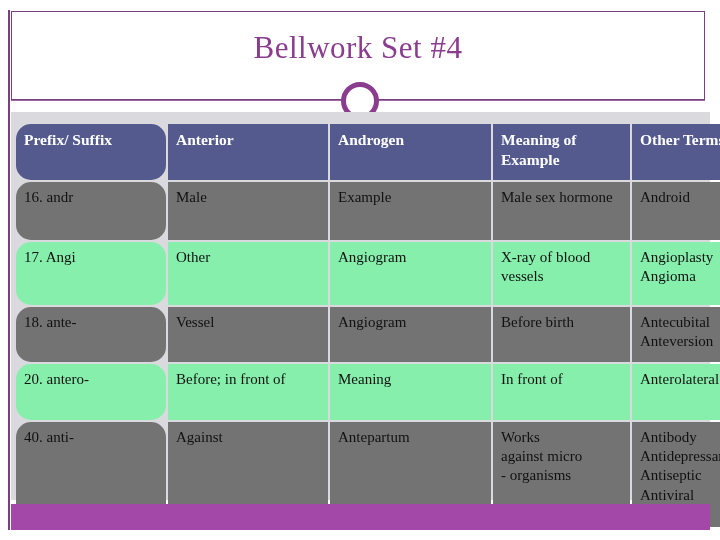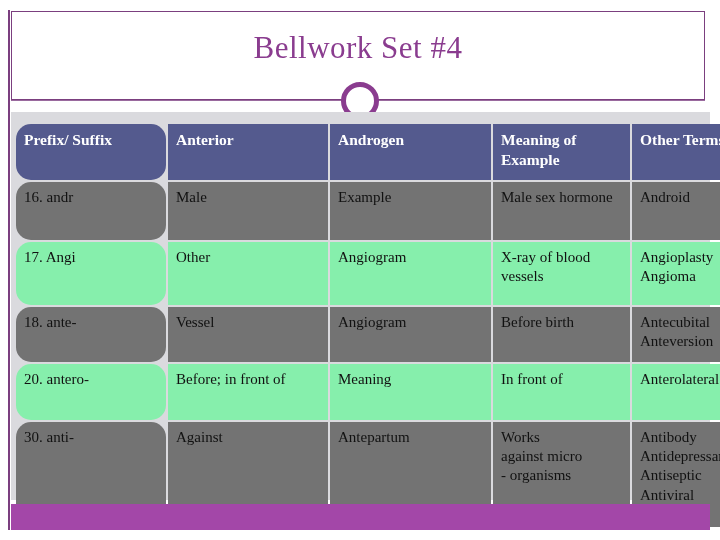--- a/index.html
+++ b/index.html
@@ -200,21 +200,21 @@
           <td class="c5">Antecubital<br>Anteversion</td>
         </tr>
         <tr class="row-light r4">
           <td class="c1">20. antero-</td>
           <td class="c2">Before; in front of</td>
           <td class="c3">Meaning</td>
           <td class="c4">In front of</td>
           <td class="c5">Anterolateral</td>
         </tr>
         <tr class="row-dark r5">
-          <td class="c1">30. anti-</td>
+          <td class="c1">40. anti-</td>
           <td class="c2">Against</td>
           <td class="c3">Antepartum</td>
           <td class="c4 cell-pad-top">Works<br>against micro<br>-  organisms</td>
           <td class="c5">Antibody<br>Antidepressant<br>Antiseptic<br>Antiviral</td>
         </tr>
       </tbody>
     </table>
   </div>
 
   <div class="bottom-bar"></div>

